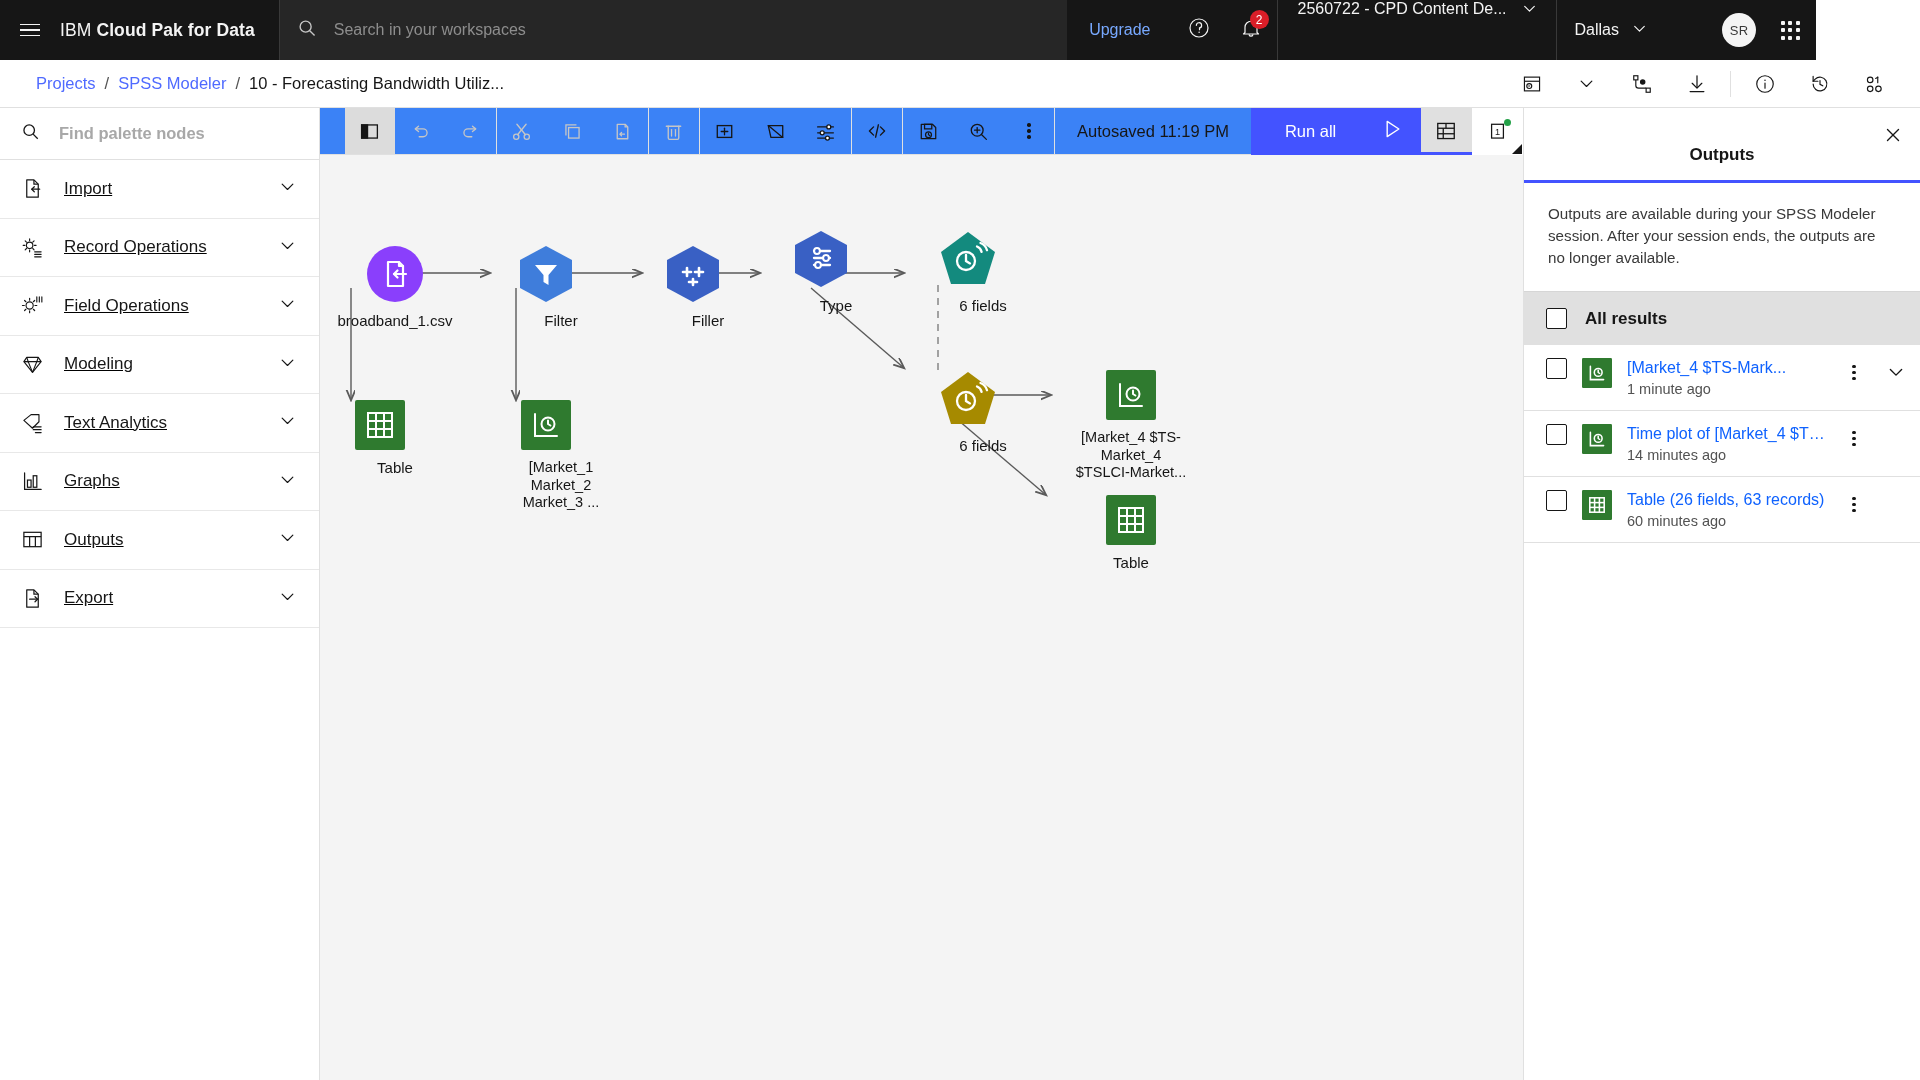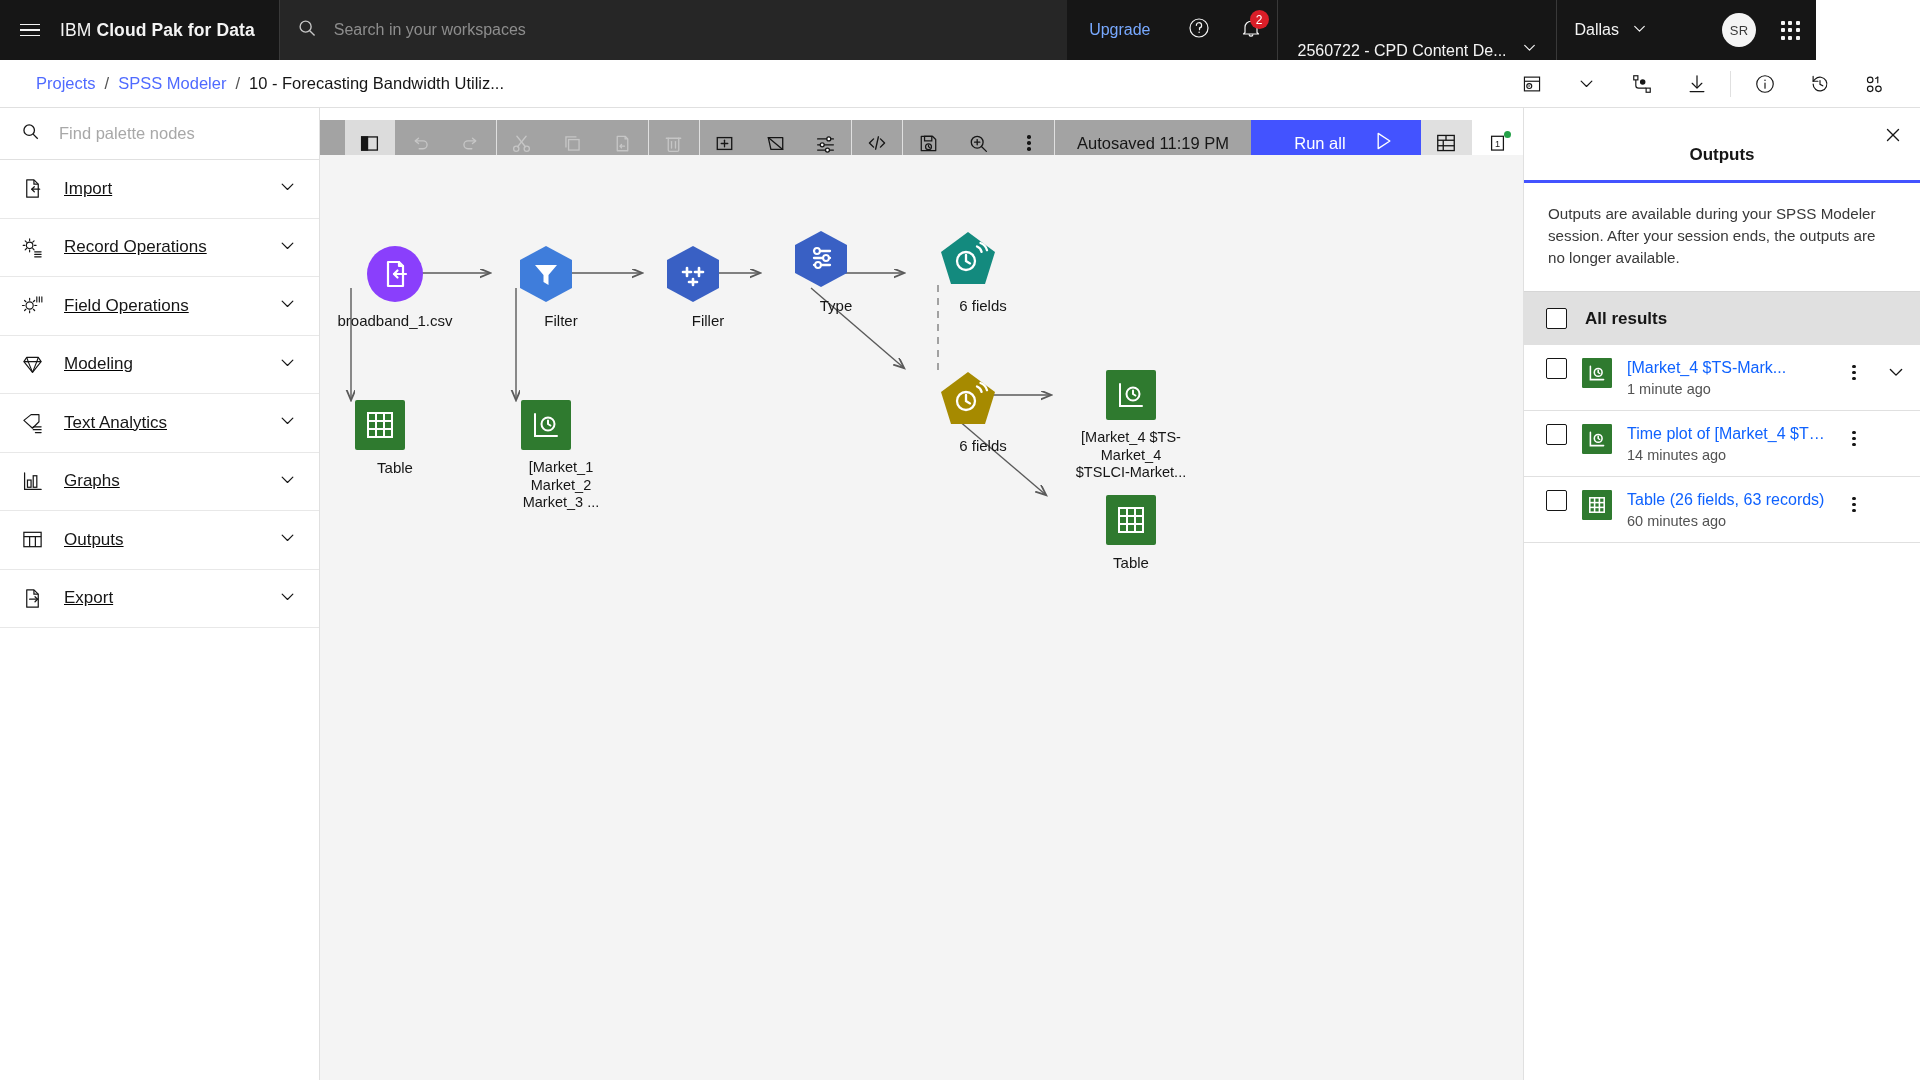--- a/index.html
+++ b/index.html
@@ -48,21 +48,21 @@
     width: 52px; display: flex; align-items: center; justify-content: center;
     position: relative; cursor: pointer;
   }
   .badge {
     position: absolute; top: 10px; right: 8px; min-width: 19px; height: 19px;
     background: #da1e28; color: #fff; border-radius: 10px; font-size: 12px;
     display: flex; align-items: center; justify-content: center; padding: 0 5px;
     font-weight: 400;
   }
   .hdr-acct {
-    display: flex; align-items: flex-end; gap: 14px; padding: 0 18px 0 20px;
+    display: flex; align-items: flex-start; gap: 14px; padding: 0 18px 0 20px;
     border-left: 1px solid #393939; font-size: 16px; color: #f4f4f4;
     cursor: pointer; white-space: nowrap;
   }
   .hdr-acct .acct-name { max-width: 215px; overflow: hidden; text-overflow: ellipsis; }
   .hdr-region {
     display: flex; align-items: center; gap: 12px; padding: 0 18px;
     border-left: 1px solid #393939; font-size: 16px; cursor: pointer;
   }
   .hdr-avatar-wrap { display: flex; align-items: center; padding: 0 8px 0 12px; }
   .avatar {
@@ -92,49 +92,49 @@
   .palette {
     position: absolute; top: 108px; left: 0; width: 320px; height: 972px;
     background: #fff; border-right: 1px solid #e0e0e0;
   }
   .pal-search {
     height: 52px; display: flex; align-items: center; gap: 18px; padding: 0 20px;
     border-bottom: 1px solid #e0e0e0;
   }
   .pal-search input {
     border: none; outline: none; font-size: 16.5px; font-family: inherit;
-    color: #161616; flex: 1; background: transparent;
+    color: #161616; flex: 1; background: transparent; font-weight: bold;
   }
   .pal-search input::placeholder { color: #a8a8a8; }
   .pal-item {
     height: 58.5px; display: flex; align-items: center; padding: 0 22px 0 20px;
     border-bottom: 1px solid #e8e8e8; cursor: pointer; gap: 20px; text-decoration: underline;
   }
   .pal-item .pal-label { font-size: 17px; color: #161616; flex: 1; }
   .pal-ico { width: 24px; display: flex; align-items: center; justify-content: center; }
 
   
   .ctoolbar {
-    position: absolute; top: 120px; left: 320px; width: 1203px; height: 47px;
-    background: #a3a3a3; border-bottom: 1px solid #e0e0e0;
+    position: absolute; top: 108px; left: 320px; width: 1203px; height: 47px;
+    background: #3b82f6; border-bottom: 1px solid #e0e0e0;
     display: flex; align-items: center;
   }
   .tb-btn {
     width: 51px; height: 46px; display: flex; align-items: center; justify-content: center;
     cursor: pointer; position: relative;
   }
   .tb-btn.active { background: #dcdcdc; }
   .tb-btn.disabled { cursor: default; }
   .tb-div { width: 1px; height: 46px; background: #e0e0e0; }
   .tb-autosave {
     padding: 0 22px; font-size: 16.5px; color: #161616; white-space: nowrap;
   }
   .runall {
     background: #4353ff; color: #fff; height: 47px; min-width: 170px;
-    display: flex; align-items: center; justify-content: center;
+    display: flex; align-items: center; justify-content: space-between;
     padding: 0 18px 0 34px; font-size: 16.5px; cursor: pointer; gap: 26px;
   }
   .tb-right { display: flex; align-items: stretch; height: 47px; }
   .tb-tab {
     width: 51px; height: 47px; display: flex; align-items: center; justify-content: center;
     cursor: pointer; position: relative; background: #fff;
   }
   .tb-tab.sel { background: #e0e0e0; }
   .tb-tab.sel::after {
     content: ""; position: absolute; bottom: 0; left: 0; right: 0; height: 3px; background: #4353ff;

